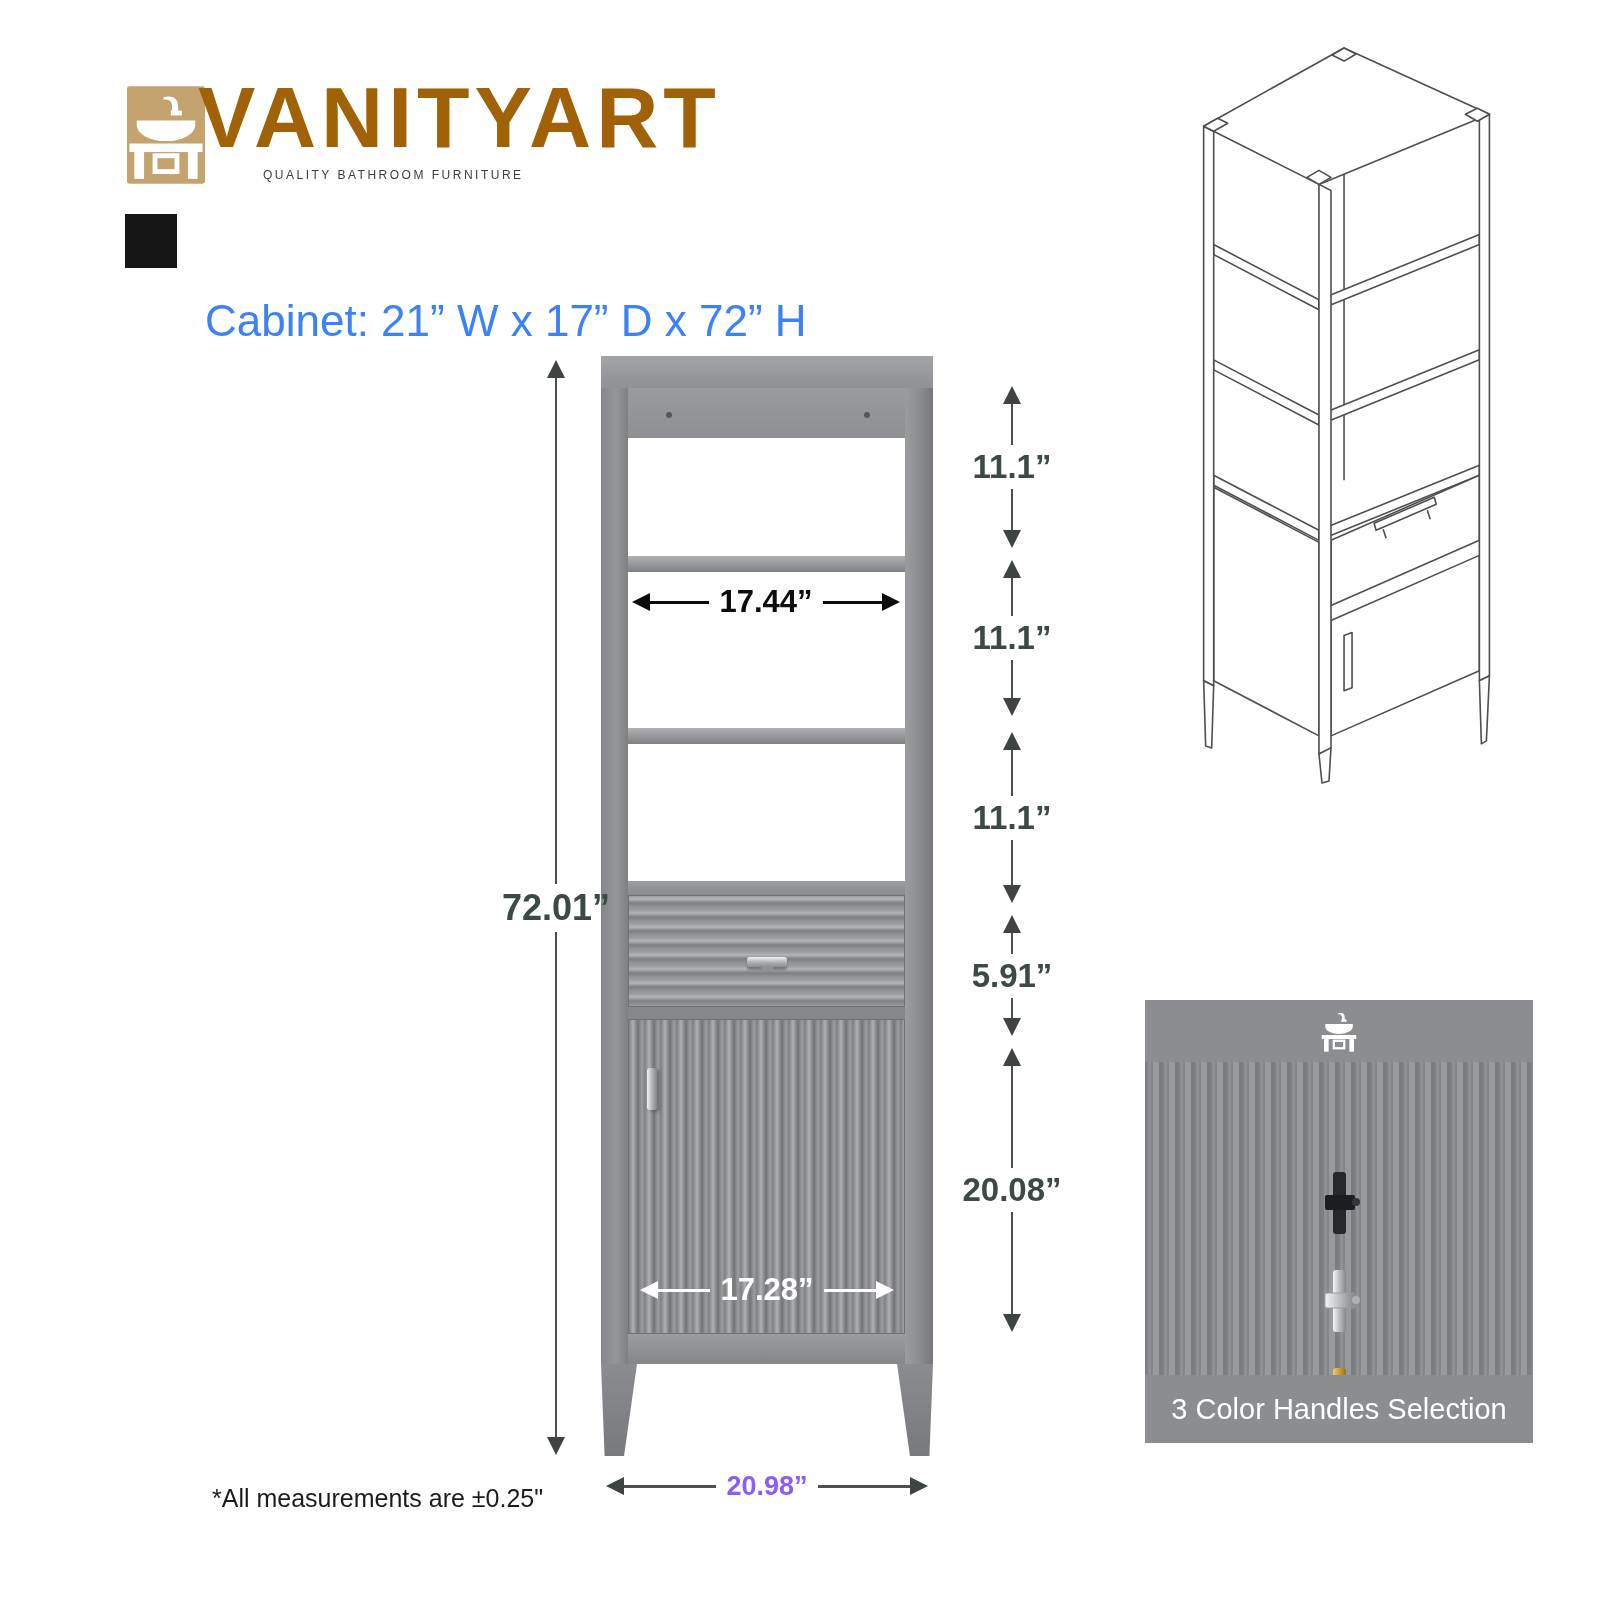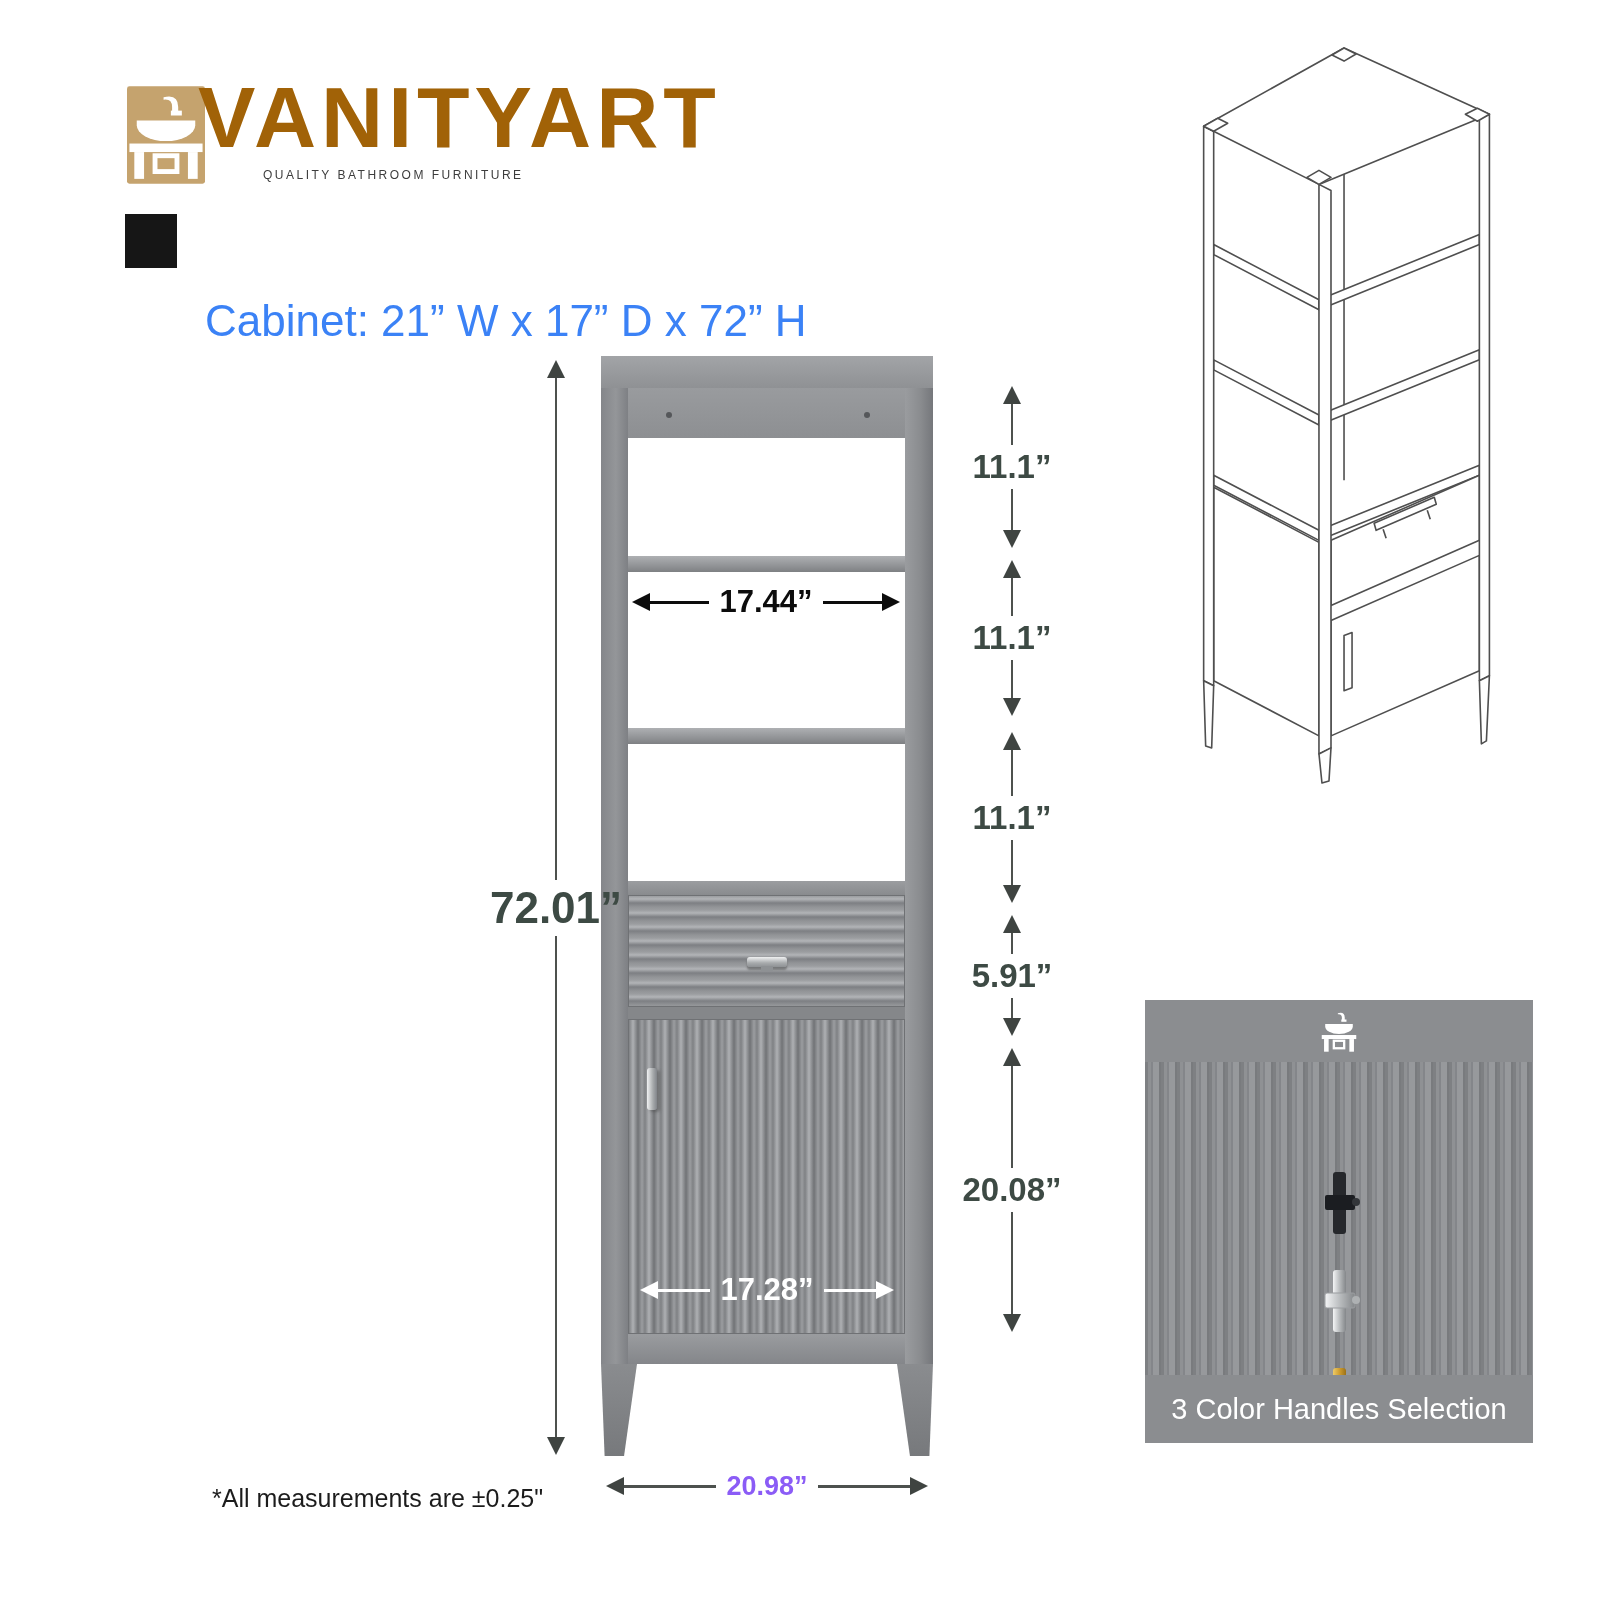--- a/index.html
+++ b/index.html
@@ -78,21 +78,21 @@
   .hdim.white .a-l{border-right:18px solid #ffffff;}
   .hdim.white .a-r{border-left:18px solid #ffffff;}
   .hdim.white .dlbl{color:#ffffff;text-align:center;}
 
   .hdim.slate .dline{background:#4d514e;}
   .hdim.slate .a-l{border-right:18px solid #3f4441;}
   .hdim.slate .a-r{border-left:18px solid #3f4441;}
   .hdim.slate .dlbl{color:#8b5cf6;font-size:27px;}
 
   .dim-height{left:486px;top:360px;height:1095px;}
-  .dim-height .dlbl{font-size:44px;}
+  .dim-height .dlbl{font-size:36px;}
   .seg{left:942px;}
   .dim-shelfw{left:632px;top:584px;width:268px;height:36px;}
   .dim-doorw{left:640px;top:1272px;width:254px;height:36px;}
   .dim-basew{left:606px;top:1468px;width:322px;height:36px;}
 
   .footnote{position:absolute;left:212px;top:1484px;font-size:25px;color:#1c1c1c;}
 
   
   .iso{position:absolute;left:1158px;top:34px;width:352px;height:752px;}
 

